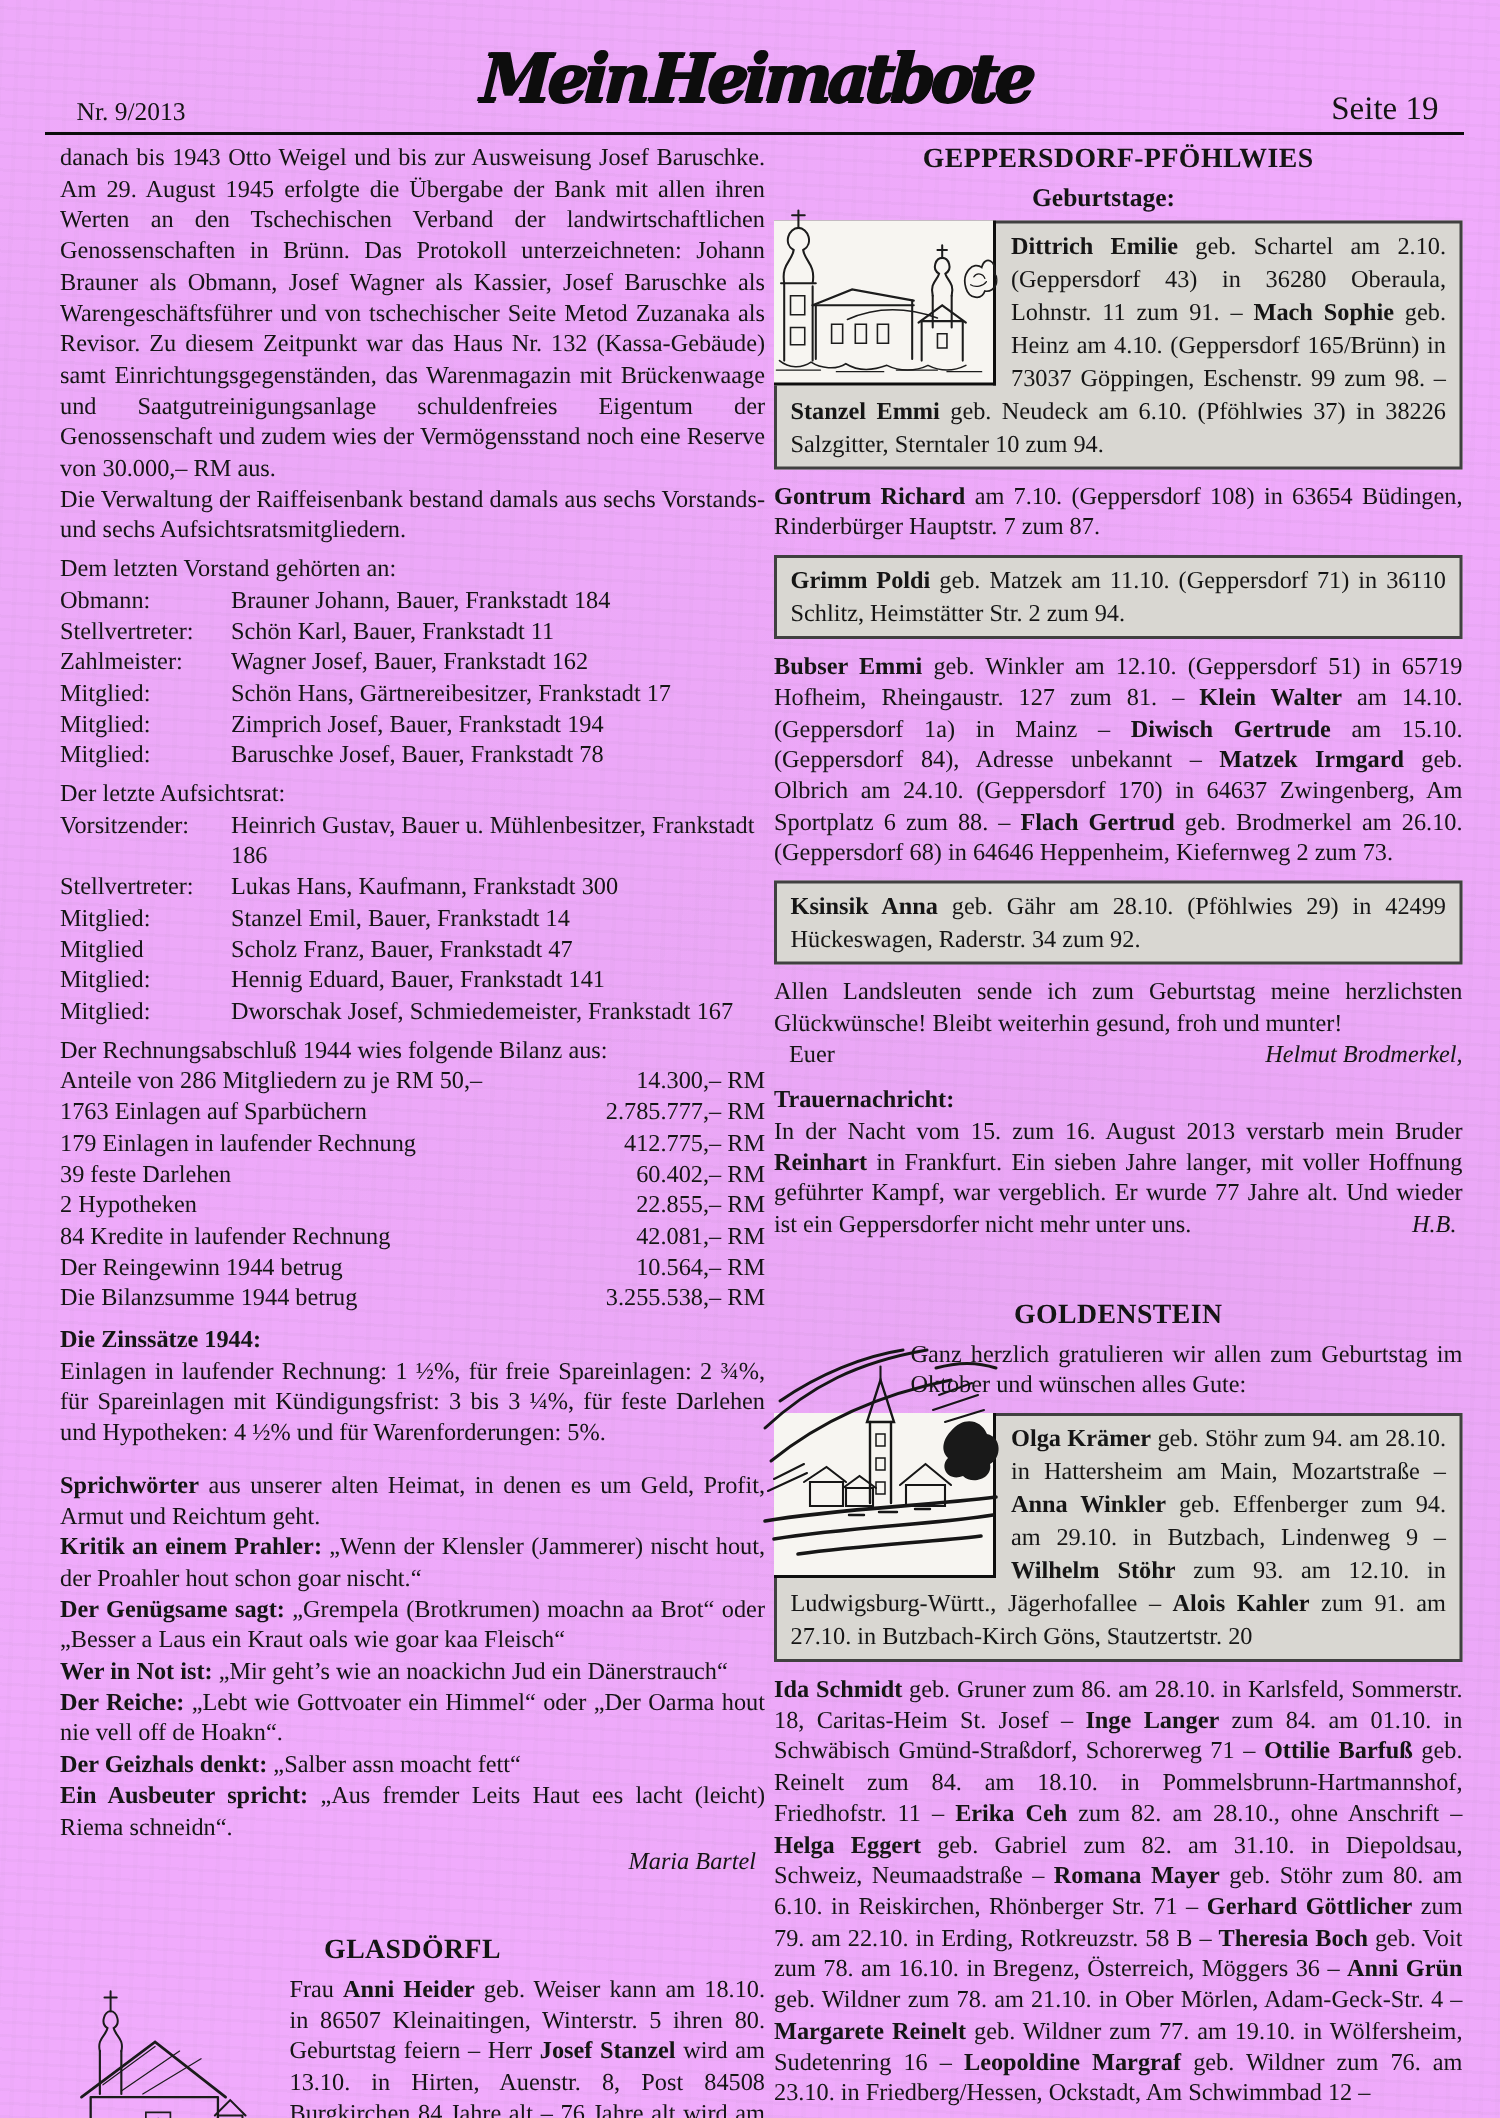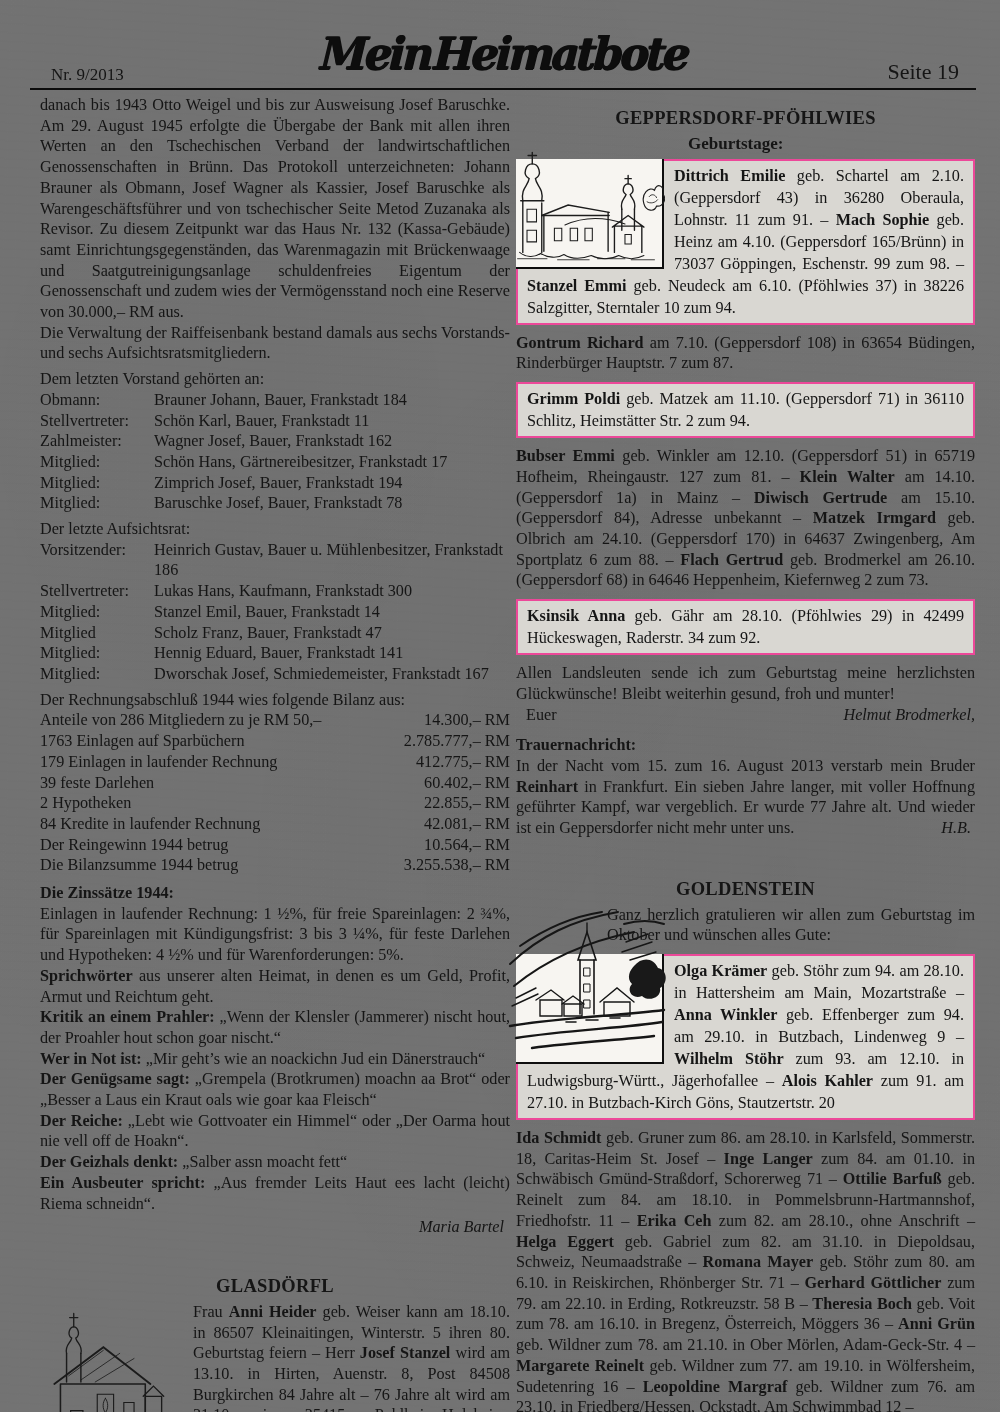--- a/index.html
+++ b/index.html
@@ -1,18 +1,18 @@
 <!DOCTYPE html>
 <html lang="de"><head>
 <meta charset="utf-8">
 <style>
   html,body{margin:0;padding:0;background:#9a9a9a;}
   .page{
     position:relative;width:1000px;height:1412px;margin:0 auto;
-    background:#737373;color:#151515;overflow:hidden;
+    background:#f0abfc;color:#151515;overflow:hidden;
     font-family:"Liberation Serif","DejaVu Serif",serif;
   }
   .page::before{
     content:"";position:absolute;inset:0;pointer-events:none;
     background-image:
       repeating-linear-gradient(3deg, rgba(90,90,90,.030) 0 2px, transparent 2px 9px),
       repeating-linear-gradient(92deg, rgba(120,120,120,.022) 0 3px, transparent 3px 11px),
       radial-gradient(ellipse at 22% 30%, rgba(0,0,0,.02), transparent 60%),
       radial-gradient(ellipse at 78% 62%, rgba(0,0,0,.03), transparent 55%);
   }
@@ -35,30 +35,30 @@
   p{margin:0;}
   b{font-weight:bold;}
   .subhead{margin-top:5px;}
   .row{display:flex;}
   .role{flex:0 0 114px;}
   .person{flex:1;text-align:left;}
   .bilrow{display:flex;}
   .bl-label{flex:1;text-align:left;}
   .bl-value{text-align:right;white-space:nowrap;}
   .zins-head{margin-top:7px;font-weight:bold;}
-  .proverbs{margin-top:0;}
+  .proverbs{margin-top:14px;}
   .author{ text-align:right;font-style:italic;padding-right:6px;margin-top:3px;}
   
   .glas{margin-top:36px;}
-  .sect-title{font-size:18.5px;line-height:24px;font-weight:bold;text-align:center;margin:12px 0 4px;letter-spacing:.3px;}
+  .sect-title{font-size:18.5px;line-height:24px;font-weight:bold;text-align:center;margin:0 0 4px;letter-spacing:.3px;}
   .glas-img{float:left;width:138px;height:152px;margin:4px 15px 2px 0;}
   
   .sec{position:relative;}
   .birth-label{margin-left:172px;font-weight:bold;font-size:17px;text-align:left;margin-bottom:4px;}
-  .graybox{border:2px solid #ec4899;background:#d9d7d2;padding:4px 9px;line-height:22px;}
+  .graybox{border:2px solid #404040;background:#d9d7d2;padding:4px 9px;line-height:22px;}
   .spacer{float:left;width:146px;height:108px;background:#f7f5f1;
           border-right:2px solid #0e0e0e;border-bottom:2px solid #0e0e0e;
           margin:-6px 10px 3px -11px;}
   .sketch1{position:absolute;left:-9px;top:12px;width:158px;height:118px;z-index:2;}
   .sketch2{position:absolute;left:-10px;top:-4px;width:164px;height:154px;z-index:2;}
   .entry{margin-top:8px;}
   .boxgap{margin-top:8px;}
   .sig-row{display:flex;justify-content:space-between;margin-top:1px;margin-left:10px;}
   .sig-name{font-style:italic;}
   .sig-addr{text-align:right;font-style:italic;padding-right:34px;}
@@ -170,22 +170,22 @@
         <span class="bl-label">Die Bilanzsumme 1944 betrug</span>
         <span class="bl-value">3.255.538,– RM</span>
       </div>
 
     <p class="zins-head">Die Zinssätze 1944:</p>
     <p>Einlagen in laufender Rechnung: 1 ½%, für freie Spareinlagen: 2 ¾%, für Spareinlagen mit Kündigungsfrist: 3 bis 3 ¼%, für feste Darlehen und Hypotheken: 4 ½% und für Warenforderungen: 5%.</p>
 
     <div class="proverbs">
       <p><b>Sprichwörter</b><span> aus unserer alten Heimat, in denen es um Geld, Profit, Armut und Reichtum geht.</span></p>
       <p><b>Kritik an einem Prahler:</b><span> „Wenn der Klensler (Jammerer) nischt hout, der Proahler hout schon goar nischt.“</span></p>
+      <p><b>Der Genügsame sagt:</b><span> „Grempela (Brotkrumen) moachn aa Brot“ oder „Besser a Laus ein Kraut oals wie goar kaa Fleisch“</span></p>
       <p><b>Wer in Not ist:</b><span> „Mir geht’s wie an noackichn Jud ein Dänerstrauch“</span></p>
-      <p><b>Der Genügsame sagt:</b><span> „Grempela (Brotkrumen) moachn aa Brot“ oder „Besser a Laus ein Kraut oals wie goar kaa Fleisch“</span></p>
       <p><b>Der Reiche:</b><span> „Lebt wie Gottvoater ein Himmel“ oder „Der Oarma hout nie vell off de Hoakn“.</span></p>
       <p><b>Der Geizhals denkt:</b><span> „Salber assn moacht fett“</span></p>
       <p><b>Ein Ausbeuter spricht:</b><span> „Aus fremder Leits Haut ees lacht (leicht) Riema schneidn“.</span></p>
       <p class="author">Maria Bartel</p>
     </div>
 
     <div class="glas">
       <h2 class="sect-title">GLASDÖRFL</h2>
       <div class="glas-img">
         <svg viewBox="0 0 135 148" aria-label="small-chapel-sketch">

